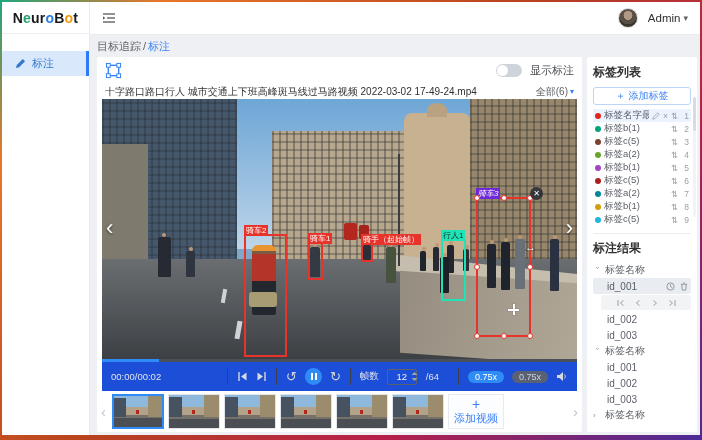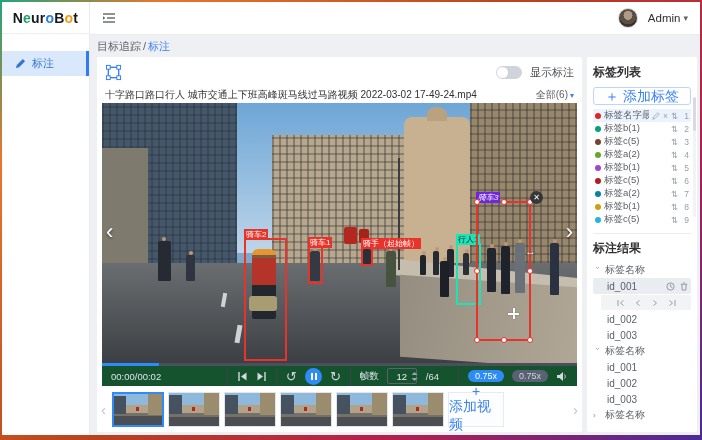--- a/index.html
+++ b/index.html
@@ -51,21 +51,21 @@
   .h.bl{left:-4px;bottom:-4px}.h.bm{left:calc(50% - 3px);bottom:-4px}.h.br{right:-4px;bottom:-4px}
   .delbtn{position:absolute;right:-14px;top:-12px;width:13px;height:13px;border-radius:50%;background:rgba(40,43,50,.85);color:#fff;font-size:8px;line-height:13px;text-align:center;cursor:pointer;}
   .xhair{position:absolute;left:30px;top:105px;width:11px;height:11px;}
   .xhair::before{content:'';position:absolute;left:5px;top:0;width:1.5px;height:11px;background:#fff;box-shadow:0 0 1px #333;}
   .xhair::after{content:'';position:absolute;left:0;top:5px;width:11px;height:1.5px;background:#fff;box-shadow:0 0 1px #333;}
   .resz{position:absolute;right:-7px;top:42px;color:#fff;font-size:11px;text-shadow:0 0 2px #222;}
   .pnav{position:absolute;top:118px;color:#fff;font-size:22px;line-height:22px;text-shadow:0 1px 3px rgba(0,0,0,.6);cursor:pointer;}
   
   .progress{height:3px;width:475px;margin:0 5px;background:#4a4f59;flex:none;}
   .fill{height:100%;width:12%;background:#2f8cf7;}
-  .cbar{height:20px;width:475px;margin:0 5px;background:#14532d;display:flex;align-items:center;color:#dfe3ea;font-size:9.5px;flex:none;}
+  .cbar{height:29px;width:475px;margin:0 5px;background:#1d4ed8;display:flex;align-items:center;color:#dfe3ea;font-size:9.5px;flex:none;}
   .grp{display:flex;align-items:center;gap:8px;padding:0 9px;height:17px;}
   .grp+.grp{border-left:1px solid #3c414c;}
   .time{width:125px;flex:none;}
   .cglyph{color:#cdd2db;font-size:13px;line-height:13px;cursor:pointer;}
   .playbtn{width:17px;height:17px;border-radius:50%;background:#2f8cf7;position:relative;cursor:pointer;}
   .playbtn::before,.playbtn::after{content:'';position:absolute;top:5px;width:2px;height:7px;background:#fff;}
   .playbtn::before{left:6px}.playbtn::after{left:10px}
   .finput{width:30px;height:16px;border:1px solid #5a6170;background:transparent;color:#eef1f5;font-size:9.5px;text-align:center;border-radius:2px;}
   .spin{display:flex;flex-direction:column;margin-left:-14px;gap:1px;}
   .spin svg{display:block;cursor:pointer;}
@@ -75,25 +75,25 @@
   
   .strip{flex:1;display:flex;align-items:center;padding:3px 2px;gap:4px;}
   .snav{color:#c0c4cc;font-size:15px;cursor:pointer;padding:0 2px;}
   .thumb{width:52px;height:35px;flex:none;position:relative;border:1px solid #e2e5e9;cursor:pointer;overflow:hidden;background:linear-gradient(180deg,#8fb9dc 0 35%,#b3a28a 35% 60%,#75716a 60% 72%,#4b4f54 72%);}
   .thumb::before{content:'';position:absolute;left:0;top:2px;width:26%;height:60%;background:#46525f;}
   .thumb::after{content:'';position:absolute;right:0;top:0;width:30%;height:68%;background:#9c8c6e;}
   .thumb.sel{border:2px solid #2f8cf7;}
   .bdot{position:absolute;left:46%;top:45%;width:3px;height:4px;background:#b3271f;z-index:1;}
   .addvid{width:56px;height:35px;flex:none;border:1px solid #e7eaee;background:#fcfdfe;display:flex;flex-direction:column;align-items:center;justify-content:center;color:#3b82f6;cursor:pointer;}
   .addvid .plus{font-size:14px;line-height:13px;}
-  .addvid .avl{font-size:14px;}
+  .addvid .avl{font-size:11px;}
   
   .panel{flex:1;background:#fff;border-radius:2px;padding:7px 6px;display:flex;flex-direction:column;min-width:0;position:relative;}
   .ptitle{font-size:12px;font-weight:bold;color:#303133;}
-  .addlabel{margin-top:6px;height:18px;border:1px solid #bcd6fb;color:#3b82f6;background:#fff;font-size:14px;border-radius:3px;cursor:pointer;}
+  .addlabel{margin-top:6px;height:18px;border:1px solid #bcd6fb;color:#3b82f6;background:#fff;font-size:10px;border-radius:3px;cursor:pointer;}
   .llist{margin-top:4px;}
   .lrow{display:flex;align-items:center;height:13px;gap:3px;font-size:9.5px;color:#5a5e66;padding:0 2px;cursor:pointer;}
   .lrow.sel{background:#eaf3fe;}
   .dot{width:6px;height:6px;border-radius:50%;flex:none;}
   .lname{flex:1;min-width:0;overflow:hidden;white-space:nowrap;}
   .licon{color:#9aa0a8;font-size:8.5px;flex:none;cursor:pointer;}
   .lnum{color:#9aa0a8;font-size:8.5px;width:8px;text-align:right;flex:none;}
   .pdiv{border:none;border-top:1px solid #ebedf0;margin:7px 0 6px;}
   .tree{font-size:10px;color:#5a5e66;}
   .tgroup{display:flex;align-items:center;gap:4px;height:16px;cursor:pointer;}
@@ -218,21 +218,21 @@
 
             <div class="abox" style="left: 142px; top: 135px; width: 43px; height: 123px; border-color: rgb(232, 51, 42);">
               <span class="albl" style="background: rgb(232, 51, 42);">骑车2</span>
             </div>
             <div class="abox" style="left: 206px; top: 143px; width: 15px; height: 38px; border-color: rgb(232, 51, 42);">
               <span class="albl" style="background: rgb(232, 51, 42);">骑车1</span>
             </div>
             <div class="abox" style="left: 259px; top: 144px; width: 12px; height: 19px; border-color: rgb(232, 51, 42);">
               <span class="albl" style="background: rgb(232, 51, 42);">骑手（起始帧）</span>
             </div>
-            <div class="abox" style="left: 354px; top: 140px; width: 25px; height: 62px; border-color: rgb(29, 227, 182);">
+            <div class="abox" style="left: 339px; top: 140px; width: 25px; height: 62px; border-color: rgb(29, 227, 182);">
               <span class="albl" style="color: rgb(26, 43, 40); background: rgb(29, 227, 182);">行人1</span>
             </div>
             <div class="abox" style="left: 374px; top: 98px; width: 55px; height: 140px; border-color: rgb(232, 51, 42);">
               <span class="albl" style="background: #6d28d9; font-style: italic;">骑车3</span>
               <span class="h tl"></span>
                   <span class="h tm"></span>
                   <span class="h tr"></span>
               <span class="h ml"></span>
                   <span class="h mr"></span>
               <span class="h bl"></span>

